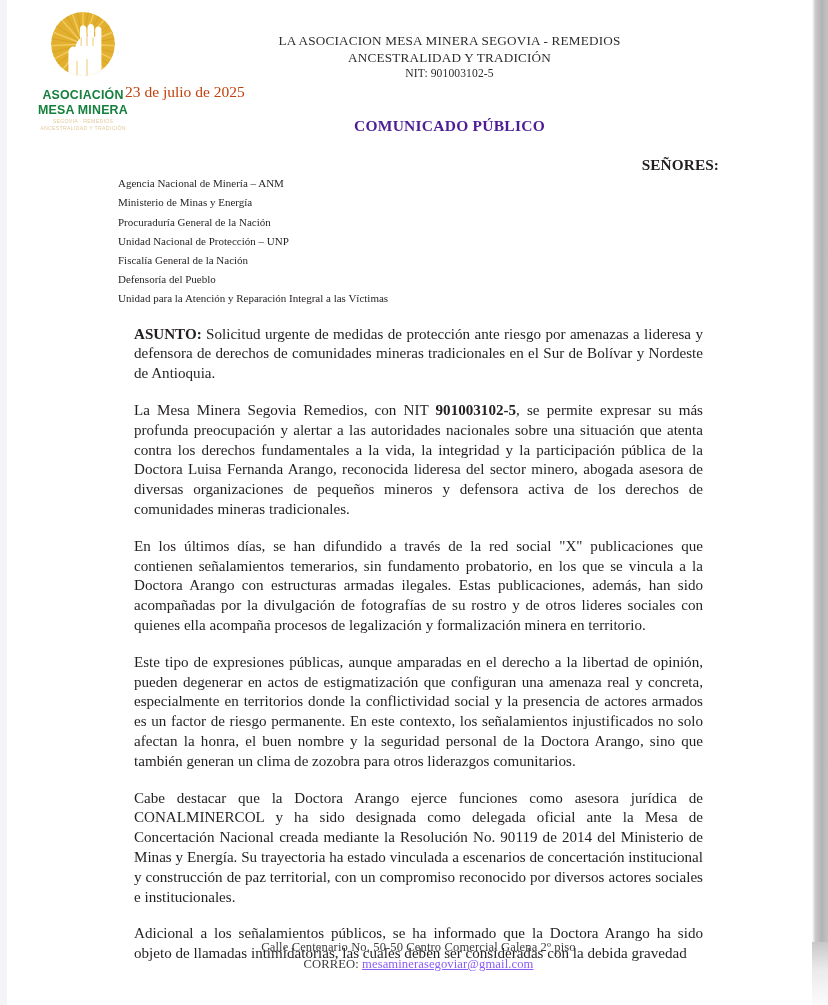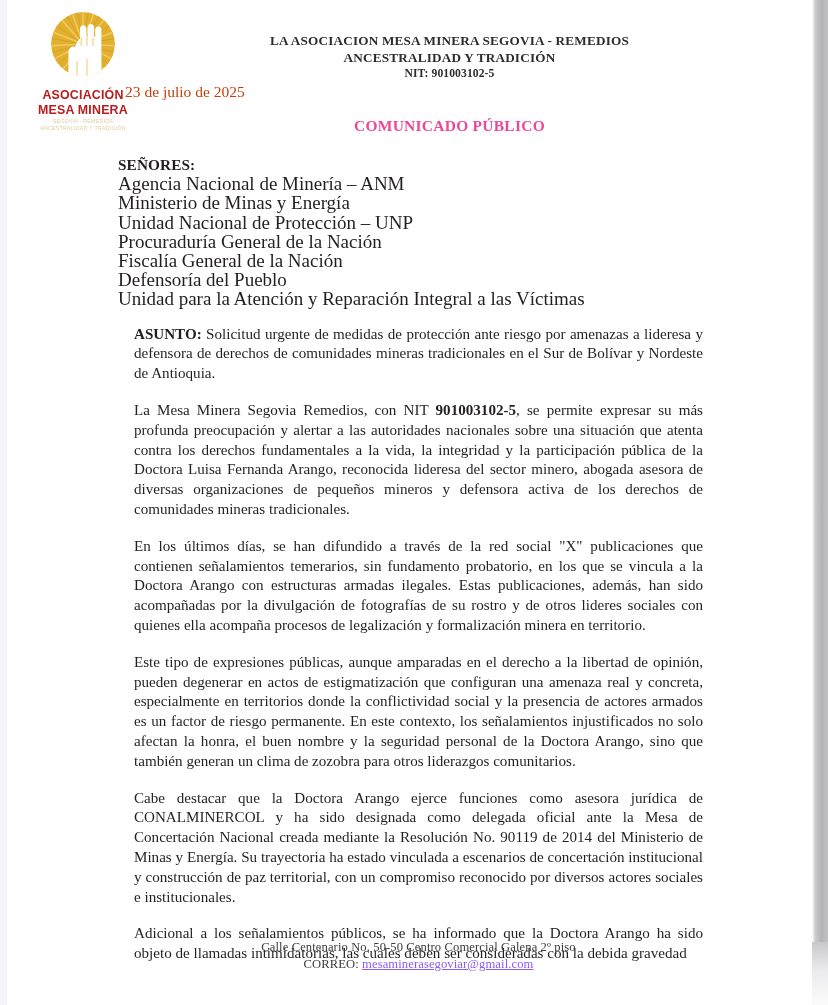--- a/index.html
+++ b/index.html
@@ -67,42 +67,42 @@
     margin: 0 auto;
   }
   .logo-mark svg { display: block; }
   .logo-name {
     margin-top: 2px;
     font-family: "Liberation Sans", "DejaVu Sans", sans-serif;
     font-weight: 700;
     font-size: 12.4px;
     line-height: 14.5px;
     letter-spacing: 0.2px;
-    color: #b91c1c;
+    color: #15803d;
     white-space: nowrap;
   }
   .logo-tagline {
     margin-top: 1px;
     font-family: "Liberation Sans", "DejaVu Sans", sans-serif;
     font-size: 5.2px;
     line-height: 7px;
     letter-spacing: 0.3px;
     color: #d9b97a;
     filter: blur(0.5px);
     opacity: 0.75;
     white-space: nowrap;
   }
 
   .org-heading {
     position: absolute;
     left: 148px;
     right: 68px;
     top: 33px;
     text-align: center;
-    font-weight: 700;
+    font-weight: 400;
     font-size: 13.2px;
     line-height: 16.5px;
     letter-spacing: 0.2px;
     color: #2d2d30;
   }
   .org-heading .nit-line {
     font-size: 11.6px;
     letter-spacing: 0.1px;
   }
 
@@ -117,45 +117,46 @@
 
   .doc-title {
     position: absolute;
     left: 148px;
     right: 68px;
     top: 117px;
     text-align: center;
     font-weight: 700;
     font-size: 15.5px;
     letter-spacing: 0.25px;
-    color: #ec4899;
+    color: #4c1d95;
   }
 
   
   .body-col {
     position: absolute;
     left: 111px;
     top: 155px;
     width: 601px;
   }
 
   .addressee-title {
     font-weight: 700;
     font-size: 15.3px;
     line-height: 19.2px;
     margin: 0 0 0 0;
     letter-spacing: 0.1px;
+    text-align: right;
   }
   .addressee-list {
     list-style: none;
     margin: 0;
     padding: 0;
   }
   .addressee-list li {
-    font-size: 19px;
+    font-size: 11px;
     line-height: 19.2px;
     white-space: nowrap;
   }
 
   p.para {
     margin: 16px;
     font-size: 15.1px;
     line-height: 19.8px;
     text-align: justify;
     text-justify: inter-word;
@@ -276,22 +277,22 @@
 
     <div class="doc-title">COMUNICADO PÚBLICO</div>
   </div>
 
   <div class="body-col">
 
     <div class="addressee-title">SEÑORES:</div>
     <ul class="addressee-list">
       <li>Agencia Nacional de Minería – ANM</li>
       <li>Ministerio de Minas y Energía</li>
+      <li>Procuraduría General de la Nación</li>
       <li>Unidad Nacional de Protección – UNP</li>
-      <li>Procuraduría General de la Nación</li>
       <li>Fiscalía General de la Nación</li>
       <li>Defensoría del Pueblo</li>
       <li>Unidad para la Atención y Reparación Integral a las Víctimas</li>
     </ul>
 
     <p class="para asunto-block"><b>ASUNTO:</b><span> Solicitud urgente de medidas de protección ante riesgo por amenazas a lideresa y defensora de derechos de comunidades mineras tradicionales en el Sur de Bolívar y Nordeste de Antioquia.</span></p>
 
     <p class="para first-body-block"><span>La Mesa Minera Segovia Remedios, con NIT  </span><b>901003102-5</b><span>, se permite expresar su más profunda preocupación y alertar a las autoridades nacionales sobre una situación que atenta contra los derechos fundamentales a la vida, la integridad y la participación pública de la Doctora Luisa Fernanda Arango, reconocida lideresa del sector minero, abogada asesora de diversas organizaciones de pequeños mineros y defensora activa de los derechos de comunidades mineras tradicionales.</span></p>
 
     <p class="para">En los últimos días, se han difundido a través de la red social "X" publicaciones que contienen señalamientos temerarios, sin fundamento probatorio, en los que se vincula a la Doctora Arango con estructuras armadas ilegales. Estas publicaciones, además, han sido acompañadas por la divulgación de fotografías de su rostro y de otros lideres sociales con quienes ella acompaña procesos de legalización y formalización minera en territorio.</p>

